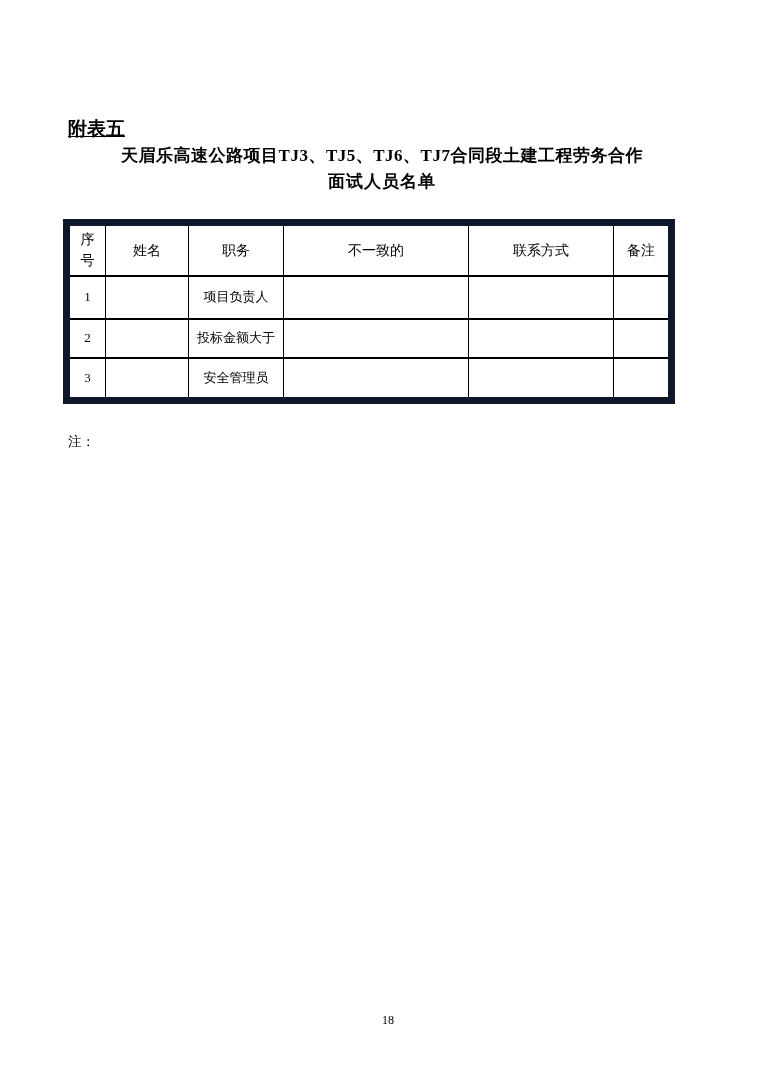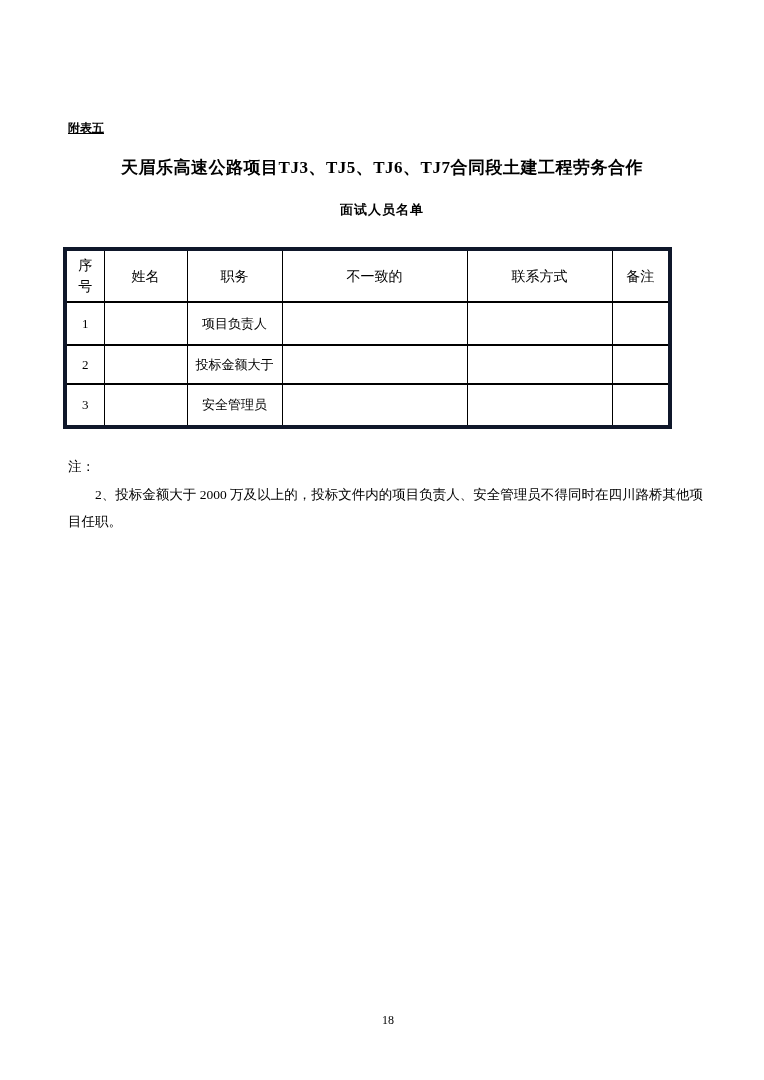--- a/index.html
+++ b/index.html
@@ -10,51 +10,51 @@
     position: relative;
     width: 764px;
     height: 1080px;
     margin: 0 auto;
     background: #ffffff;
     color: #000000;
     overflow: hidden;
   }
 
   .appendix-label {
-    margin: 117px 0 16px 68px;
-    font-size: 12px;
+    margin: 117px 0 4px 68px;
+    font-size: 19px;
     font-weight: bold;
     line-height: 23px;
     text-decoration: underline;
   }
 
   .doc-title {
     margin-top: 3px;
     text-align: center;
     font-size: 17px;
     font-weight: bold;
     line-height: 23px;
     letter-spacing: 0.5px;
   }
 
   .doc-subtitle {
-    margin-top: 19px;
+    margin-top: 3px;
     text-align: center;
-    font-size: 13px;
+    font-size: 17px;
     font-weight: bold;
     line-height: 23px;
     letter-spacing: 1px;
   }
 
   table.roster {
     margin: 26px 0 0 63px;
     width: 605px;
     table-layout: fixed;
     border-collapse: collapse;
-    border: 4px solid #0f172a;
+    border: 7px solid #0f172a;
   }
   table.roster td, table.roster th {
     border-left: 1px solid #000;
     border-right: 1px solid #000;
     border-top: 2px solid #000;
     border-bottom: 2px solid #000;
     text-align: center;
     vertical-align: middle;
     font-weight: normal;
     overflow: hidden;
@@ -143,18 +143,17 @@
         <td>安全管理员</td>
         <td></td>
         <td></td>
         <td></td>
       </tr>
     </tbody>
   </table>
 
   <div class="notes">
     <div class="note-label">注：</div>
-    <p class="note-item">2、投标金额大于 2000 万及以上的，投标文件内的项目负责人、安全管理员不得同时在四川路桥其他项目任职。</p>
   </div>
 
   <div class="page-number">18</div>
 
 </div>
 
 </body></html>

